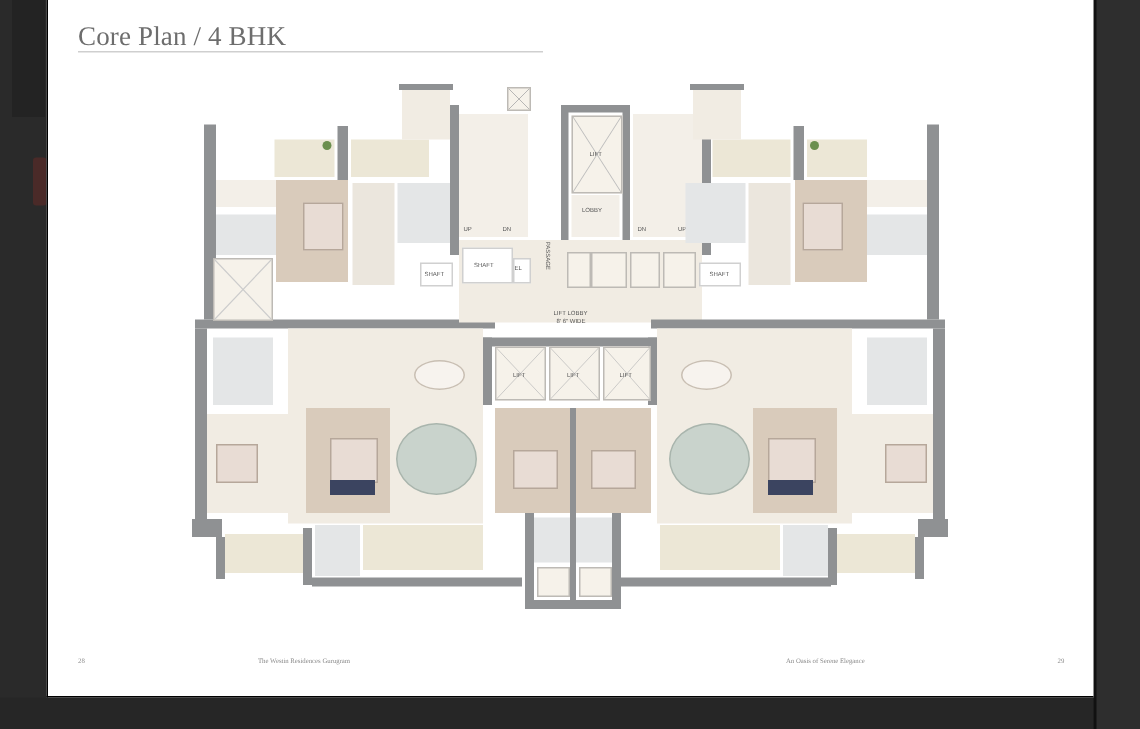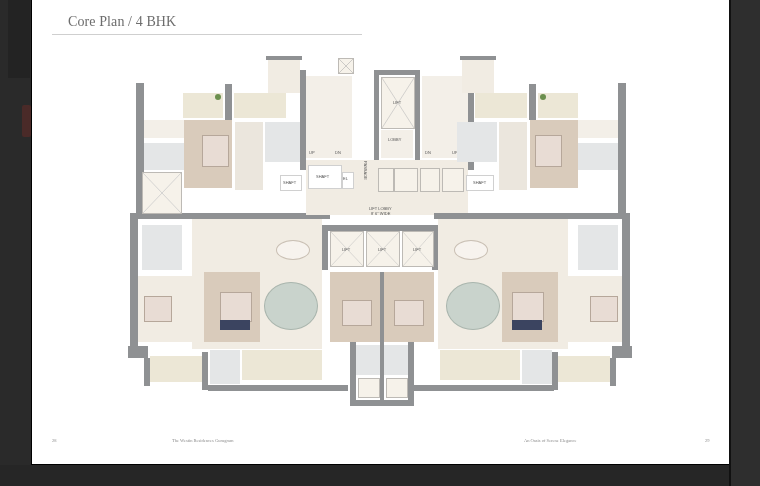--- a/index.html
+++ b/index.html
@@ -10,21 +10,21 @@
   }
   .bg-left-block { position:absolute; left:8px; top:0; width:22px; height:78px; background:#232323; }
   .bg-left-red { position:absolute; left:22px; top:105px; width:9px; height:32px; background:#4a2a28; border-radius:2px; }
   .bg-bottom { position:absolute; left:0; top:465px; width:760px; height:21px; background:#262626; }
   .bg-right { position:absolute; left:729px; top:0; width:31px; height:486px; background:#2e2e2e; border-left:2px solid #111; }
   .page {
     position:absolute; left:31px; top:0; width:697px; height:464px;
     background:#ffffff; border-left:1px solid #000; border-bottom:1px solid #000;
   }
   .title {
-    position:absolute; left:36px; top:14px; font-size:14px; color:#6d6d6d; letter-spacing:0.1px;
+    position:absolute; left:20px; top:14px; font-size:18px; color:#6d6d6d; letter-spacing:0.1px;
   }
   .title-rule { position:absolute; left:20px; top:34px; width:310px; height:1px; background:#cfcfcf; }
   .footer { position:absolute; top:438px; font-size:4.5px; color:#8a8a8a; }
   .f-pl { left:20px; } .f-bl { left:140px; } .f-br { left:492px; } .f-pr { left:673px; }
 
   
   .plan { position:absolute; left:0; top:0; width:697px; height:464px; }
   .w { position:absolute; background:#8f9193; }
   .r { position:absolute; background:#efe9df; }
   .r.beige { background:#f1ece3; }

